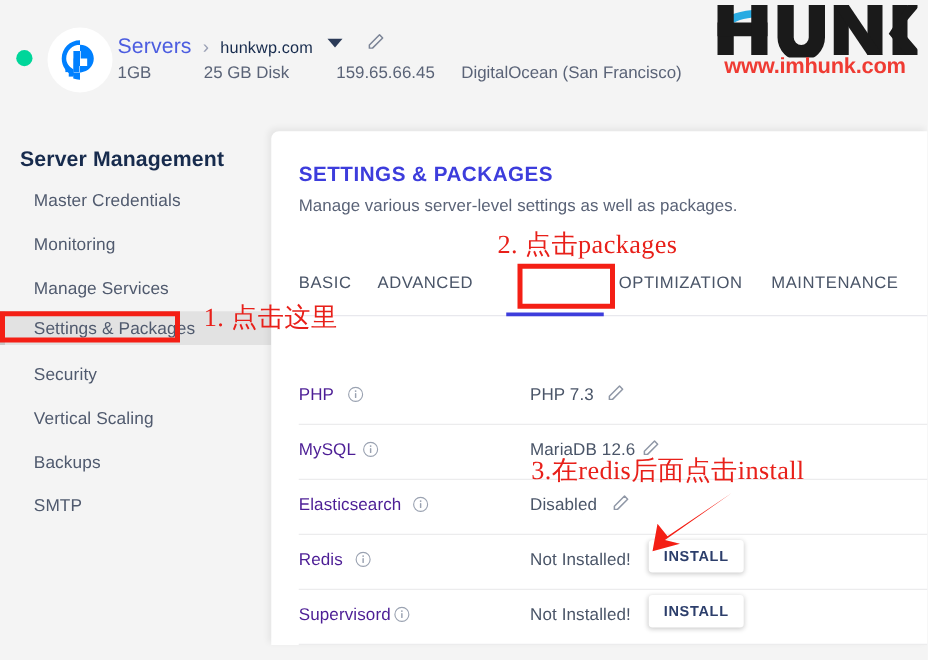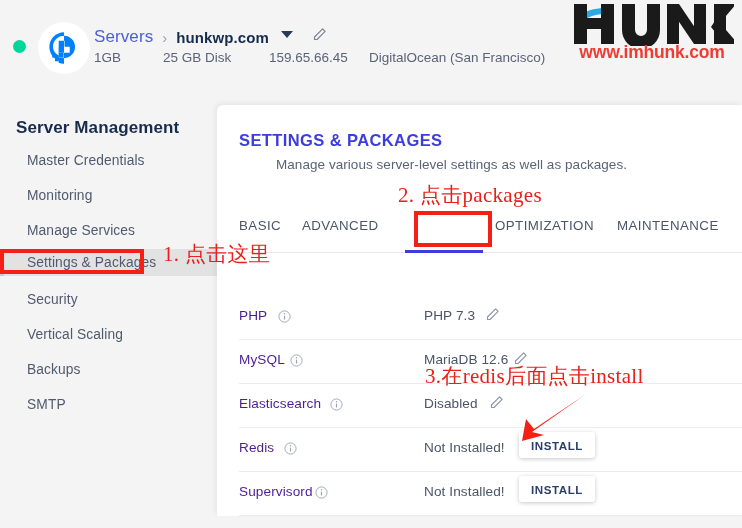--- a/index.html
+++ b/index.html
@@ -25,21 +25,21 @@
     position: absolute; left: 38px; top: 22px;
     width: 52px; height: 52px; border-radius: 50%;
     background: #ffffff;
     display: flex; align-items: center; justify-content: center;
   }
   .do-badge svg { display: block; }
 
   .hdr-line1 { position: absolute; left: 94px; top: 25px; height: 24px; display: flex; align-items: center; }
   .crumb-servers { color: #4c5de0; font-size: 17px; letter-spacing: .1px; }
   .crumb-sep { color: #9aa0b5; font-size: 15px; margin: 0 9px 0 9px; }
-  .crumb-host { color: #172b4d; font-size: 15px; font-weight: bold; letter-spacing: .1px; }
+  .crumb-host { color: #172b4d; font-size: 13px; font-weight: normal; letter-spacing: .1px; }
   .caret-dn {
     margin-left: 12px; width: 0; height: 0;
     border-left: 6px solid transparent; border-right: 6px solid transparent;
     border-top: 7px solid #2b3a57; margin-top: -5px;
   }
   .pencil-hdr { margin-left: 19px; margin-top: -2px; }
 
   .hdr-line2 { position: absolute; left: 94px; top: 50px; height: 20px; }
   .meta { position: absolute; color: #5a6377; font-size: 13.5px; white-space: nowrap; }
   .m-ram  { left: 0px; }
@@ -79,21 +79,21 @@
     background: #ffffff;
     border-top-left-radius: 6px;
     box-shadow: -2px -2px 5px rgba(0,0,0,.06);
   }
   .card-title {
     position: absolute; left: 22px; top: 26px;
     font-size: 16.5px; font-weight: bold; color: #3d3ddc; letter-spacing: .4px;
   }
   .card-sub {
     position: absolute; left: 22px; top: 52px;
-    font-size: 13.5px; color: #5a6377; letter-spacing: .05px; margin-left: 37px;
+    font-size: 13.5px; color: #5a6377; letter-spacing: .05px;
   }
 
   
   .tabs { position: absolute; left: 0; top: 105px; width: 525px; height: 42px; }
   .tab {
     position: absolute; top: 8px; height: 24px;
     font-size: 13.3px; color: #4a5568; letter-spacing: .45px; white-space: nowrap;
   }
   .tab.active { color: #3d3ddc; }
   .tab-underline { position: absolute; height: 2.5px; background: #3d3ddc; top: 40px; }

